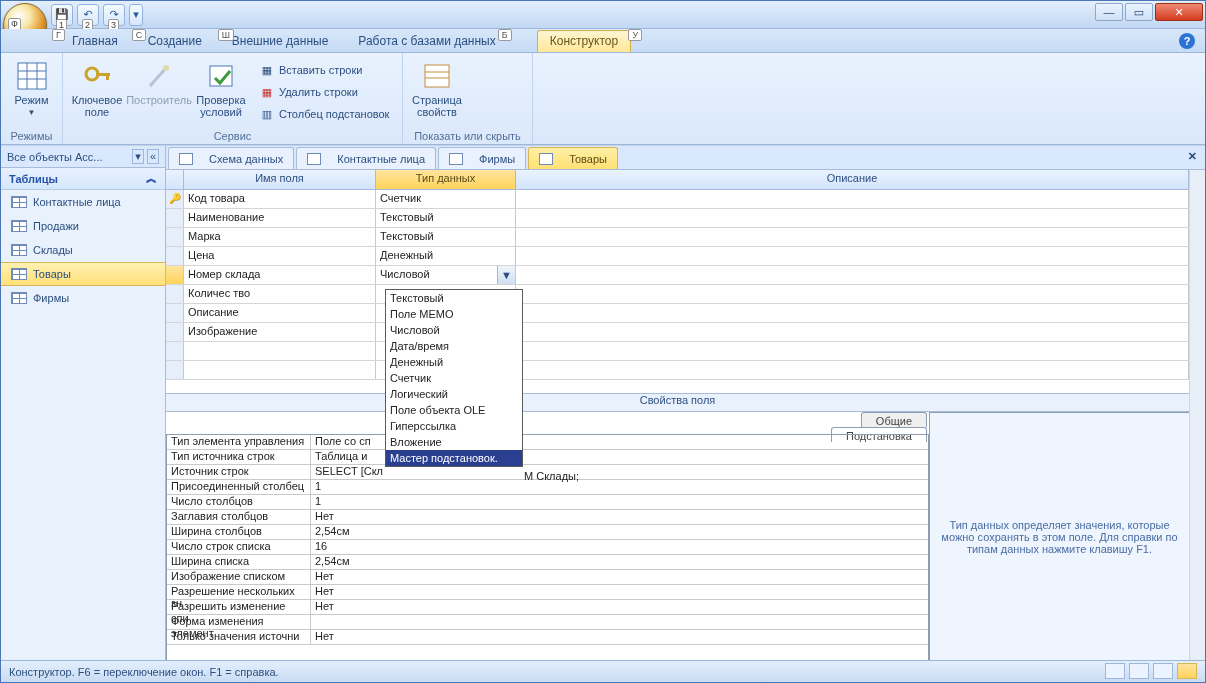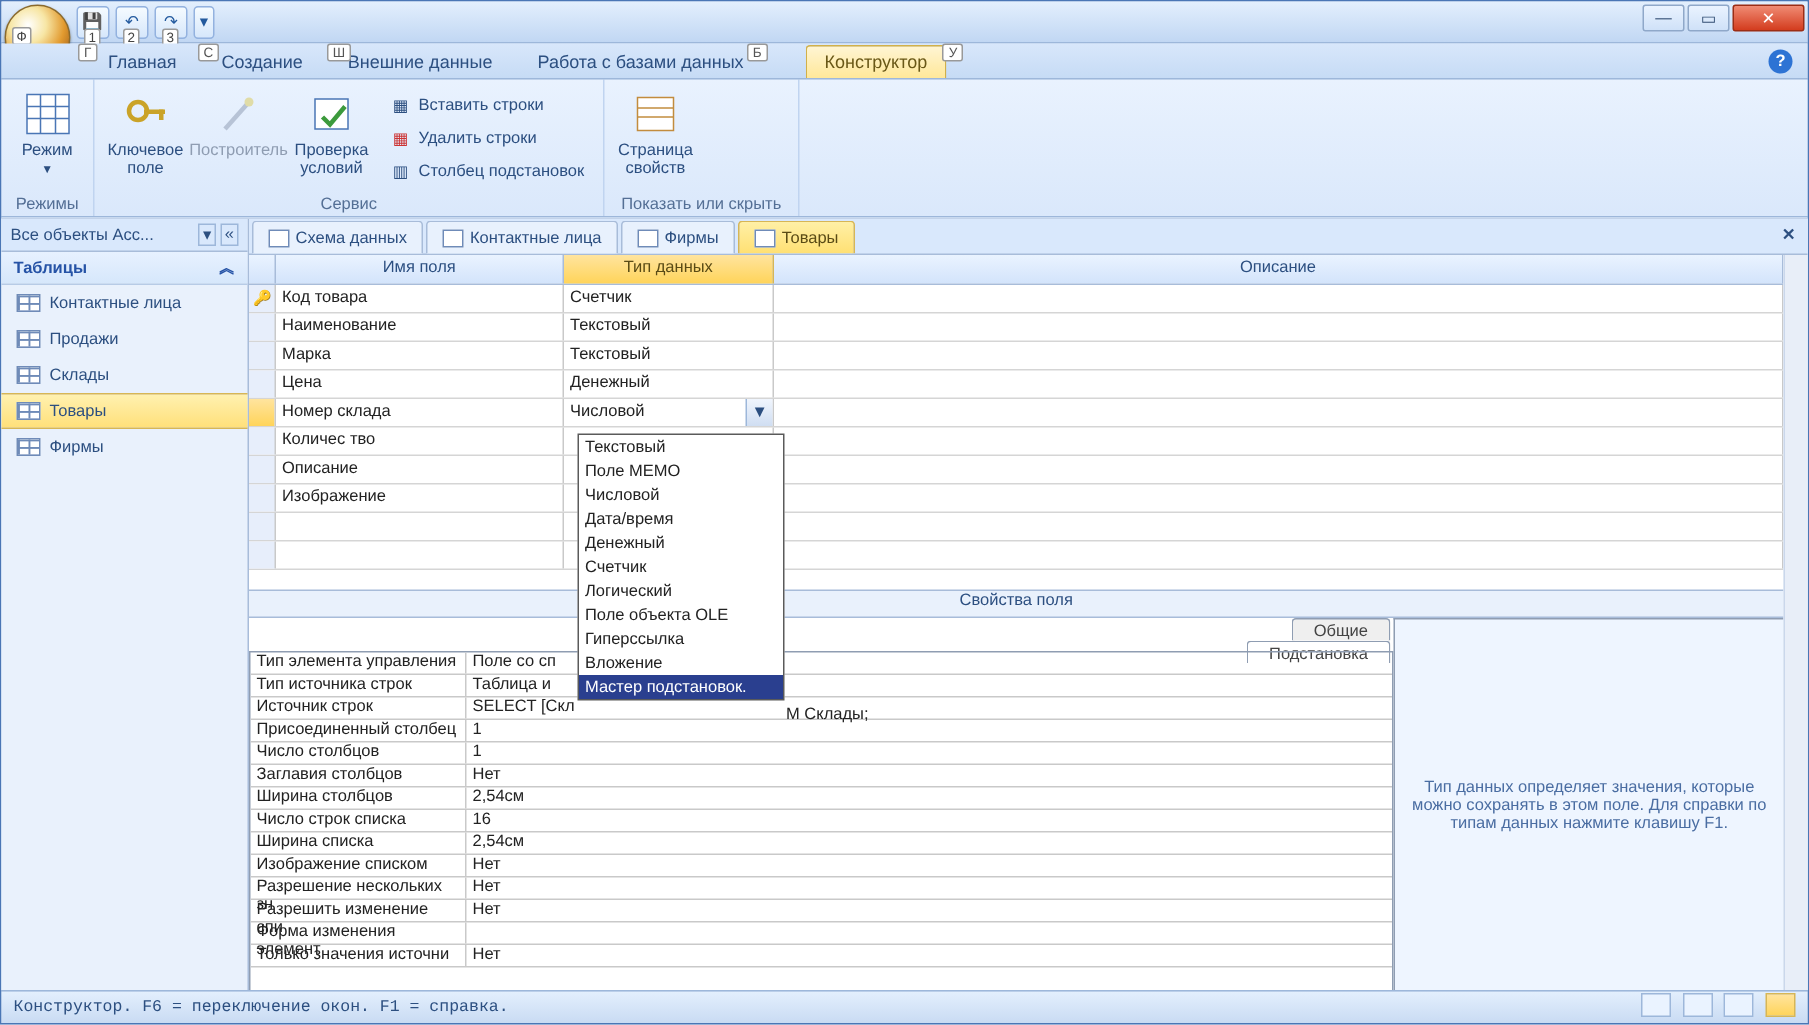--- a/index.html
+++ b/index.html
@@ -157,21 +157,21 @@
     background-image:linear-gradient(#6f8bb8 1px,transparent 1px),linear-gradient(90deg,#6f8bb8 1px,transparent 1px);
     background-size:50% 50%;
   }
   
   .docarea{flex:1;display:flex;flex-direction:column;background:#fff;min-width:0;}
   .doctabs{
     height:24px;background:#d9e8fc;border-bottom:1px solid #a8bcd9;
     display:flex;align-items:flex-end;gap:0;position:relative;
   }
   .dtab{
-    height:22px;display:flex;align-items:center;gap:4px;padding:0 10px;
+    height:22px;display:flex;align-items:center;gap:16px;padding:0 10px;
     color:#2c4f80;border:1px solid #a8bcd9;border-bottom:none;
     background:#e8f1fd;border-radius:3px 3px 0 0;margin-left:2px;justify-content:space-between;
   }
   .dtab.active{
     background:linear-gradient(#fff0a6,#ffe073);border-color:#d7b655;color:#5a4b15;
   }
   .dtab .dicon{width:14px;height:12px;background:#fff;border:1px solid #6f8bb8;}
   .doctabs .close-x{
     position:absolute;right:8px;top:4px;color:#2c4f80;font-weight:bold;
   }
@@ -229,21 +229,20 @@
   .fp-help{
     width:260px;border:1px solid #8f9db2;border-right:none;border-bottom:none;
     background:#eef5ff;display:flex;align-items:center;justify-content:center;
     padding:10px;text-align:center;color:#4a6da2; font-size:11px;
   }
   
   .statusbar{
     height:22px;background:linear-gradient(#e3effd,#c9dbf3);border-top:1px solid #9db7da;
     display:flex;align-items:center;justify-content:space-between;padding:0 8px;
     color:#2c4f80;
-    font-family:Liberation Mono, monospace;
   }
   .sb-views .view-btn{
     width:20px;height:16px;border:1px solid #9db7da;background:#eaf3ff;margin-left:1px;display:inline-block;
   }
   .sb-views .view-btn.active{background:linear-gradient(#ffe49e,#ffd45a);border-color:#d7b655;}
   .scrollbar-v{
     width:16px;background:#e8eef8;border-left:1px solid #cad7eb;
   }
 </style>
 </head>

